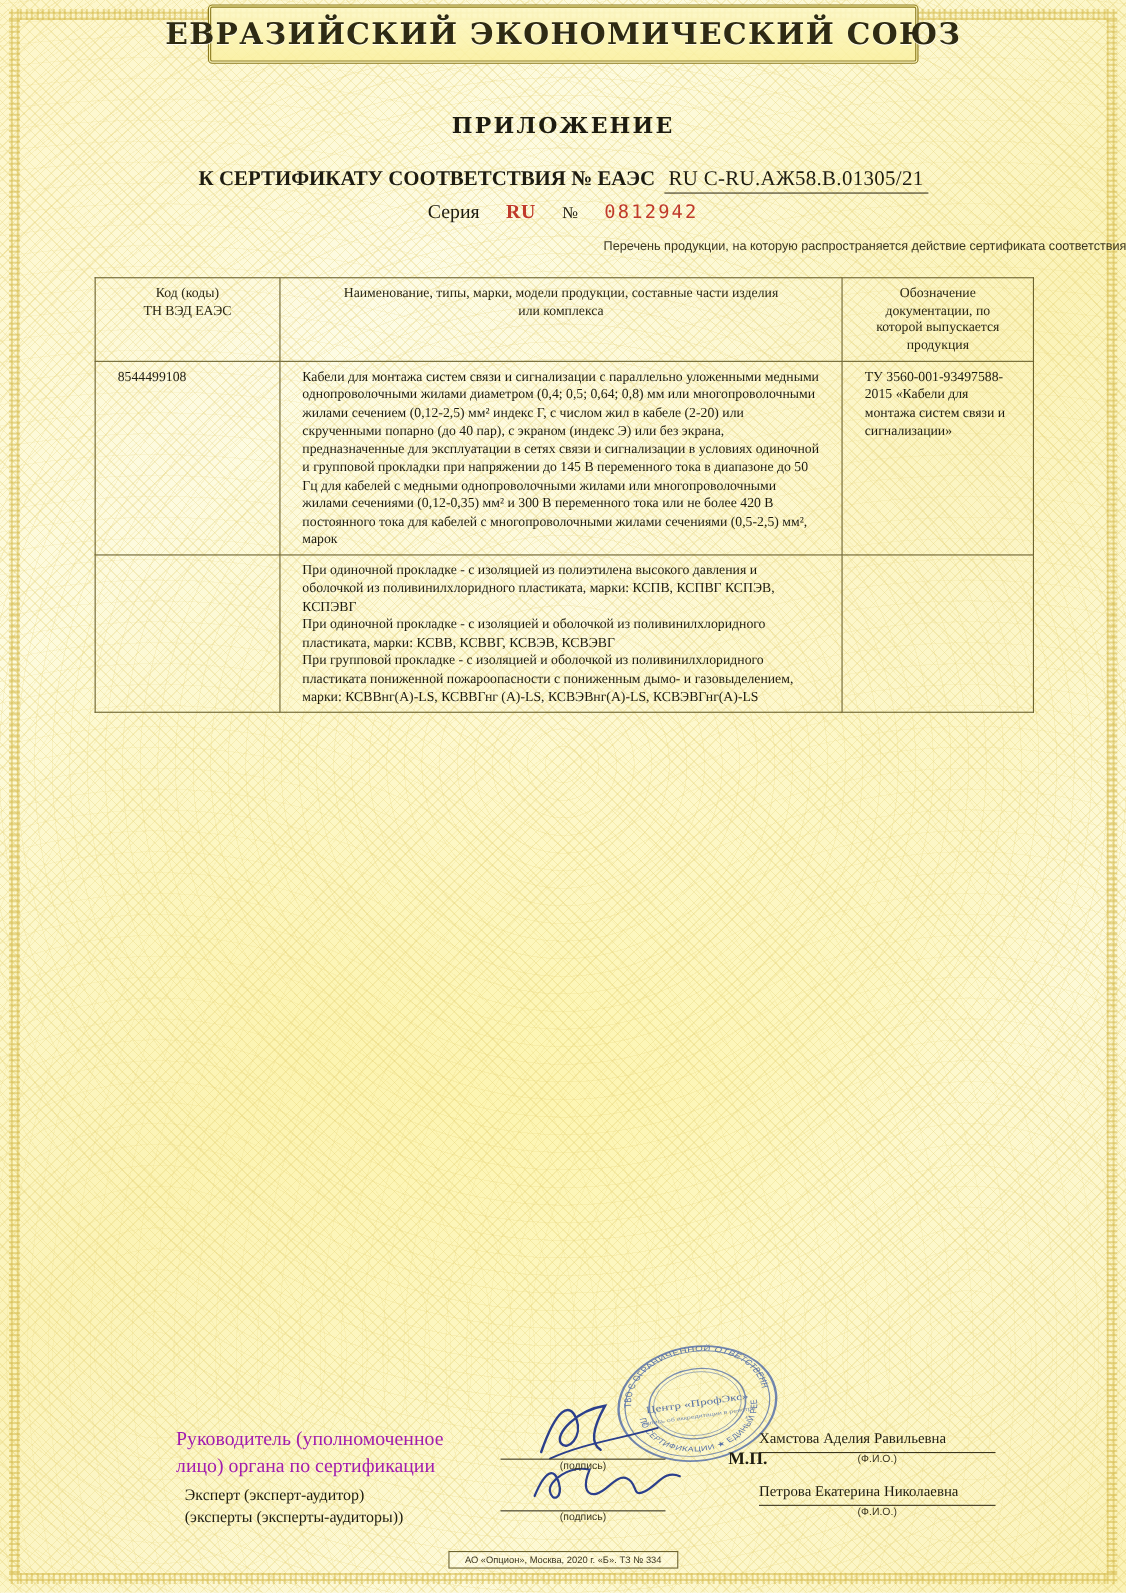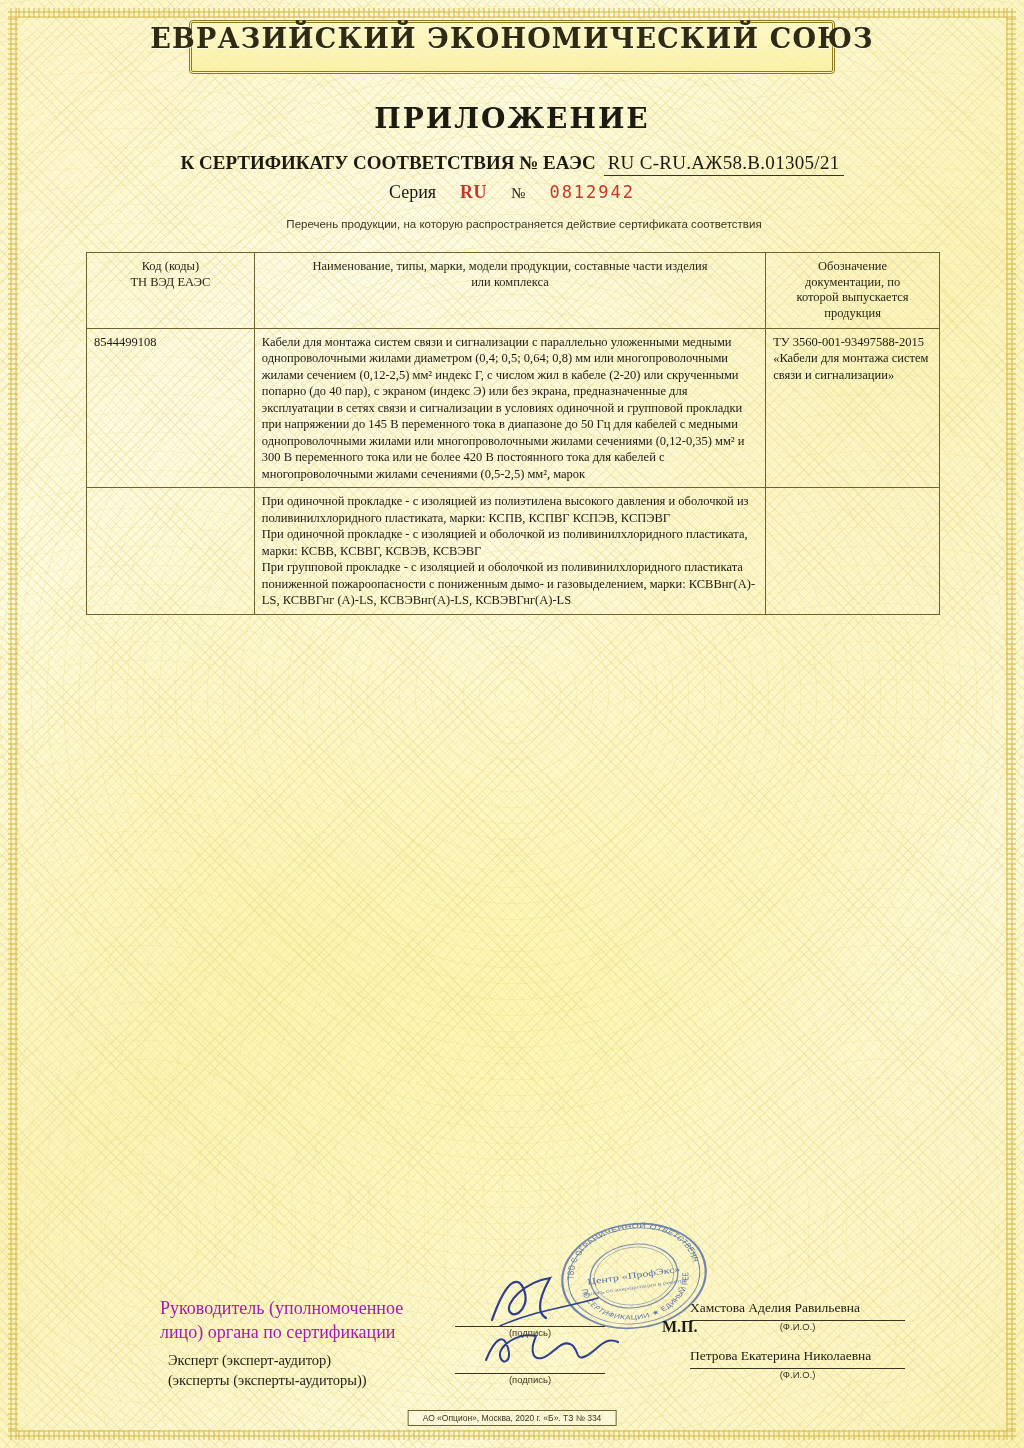--- a/index.html
+++ b/index.html
@@ -60,49 +60,49 @@
   .content {
     position: absolute;
     inset: 0;
   }
 
   
   .banner {
     position: absolute;
     left: 50%;
     transform: translateX(-50%);
-    top: 20px;
+    top: 4px;
     width: 640px;
     height: 48px;
     border: 3px double #8b7a1e;
     border-radius: 4px;
     background: linear-gradient(180deg, rgba(253,248,200,0.9), rgba(250,240,160,0.85));
     display: flex;
-    align-items: flex-start;
+    align-items: center;
     justify-content: center;
   }
   .banner-text {
     font-family: "DejaVu Serif", serif;
     font-weight: bold;
     font-size: 27px;
     letter-spacing: 1.2px;
     color: #2e2a13;
     white-space: nowrap;
     text-shadow: 0 1px 0 rgba(255,255,255,0.8);
   }
 
   
   .doc-title {
     position: absolute;
     top: 102px;
     width: 100%;
     text-align: center;
     font-family: "DejaVu Serif", serif;
     font-weight: bold;
-    font-size: 28px;
+    font-size: 20px;
     letter-spacing: 2px;
     color: #1d1b10;
   }
   .subtitle-row {
     position: absolute;
     top: 152px;
     left: 0; right: 0;
     display: flex;
     justify-content: center;
     align-items: baseline;
@@ -142,41 +142,41 @@
     color: #c0392b;
     font-family: "DejaVu Sans Mono", monospace;
     font-size: 17px;
     letter-spacing: 2px;
   }
 
   .list-caption {
     position: absolute;
     top: 218px;
     left: 0; right: 0;
-    text-align: center;
+    text-align: right;
     font-family: "Liberation Sans", sans-serif;
     font-size: 11.5px;
     color: #3a3520;
     padding-left: 24px;
   }
 
   
   table.prod {
     position: absolute;
     left: 86px;
     top: 240px;
     width: 854px;
     border-collapse: collapse;
     background: rgba(255,255,255,0.04);
     margin-top: 12px;
   }
   table.prod th, table.prod td {
     border: 1px solid #6c6330;
     vertical-align: top;
-    padding: 5px 7px;
+    padding: 5px 20px;
   }
   table.prod th {
     font-weight: normal;
     font-size: 12.5px;
     text-align: center;
     color: #2a2715;
     line-height: 1.25;
     padding: 6px 6px;
   }
   table.prod td {

